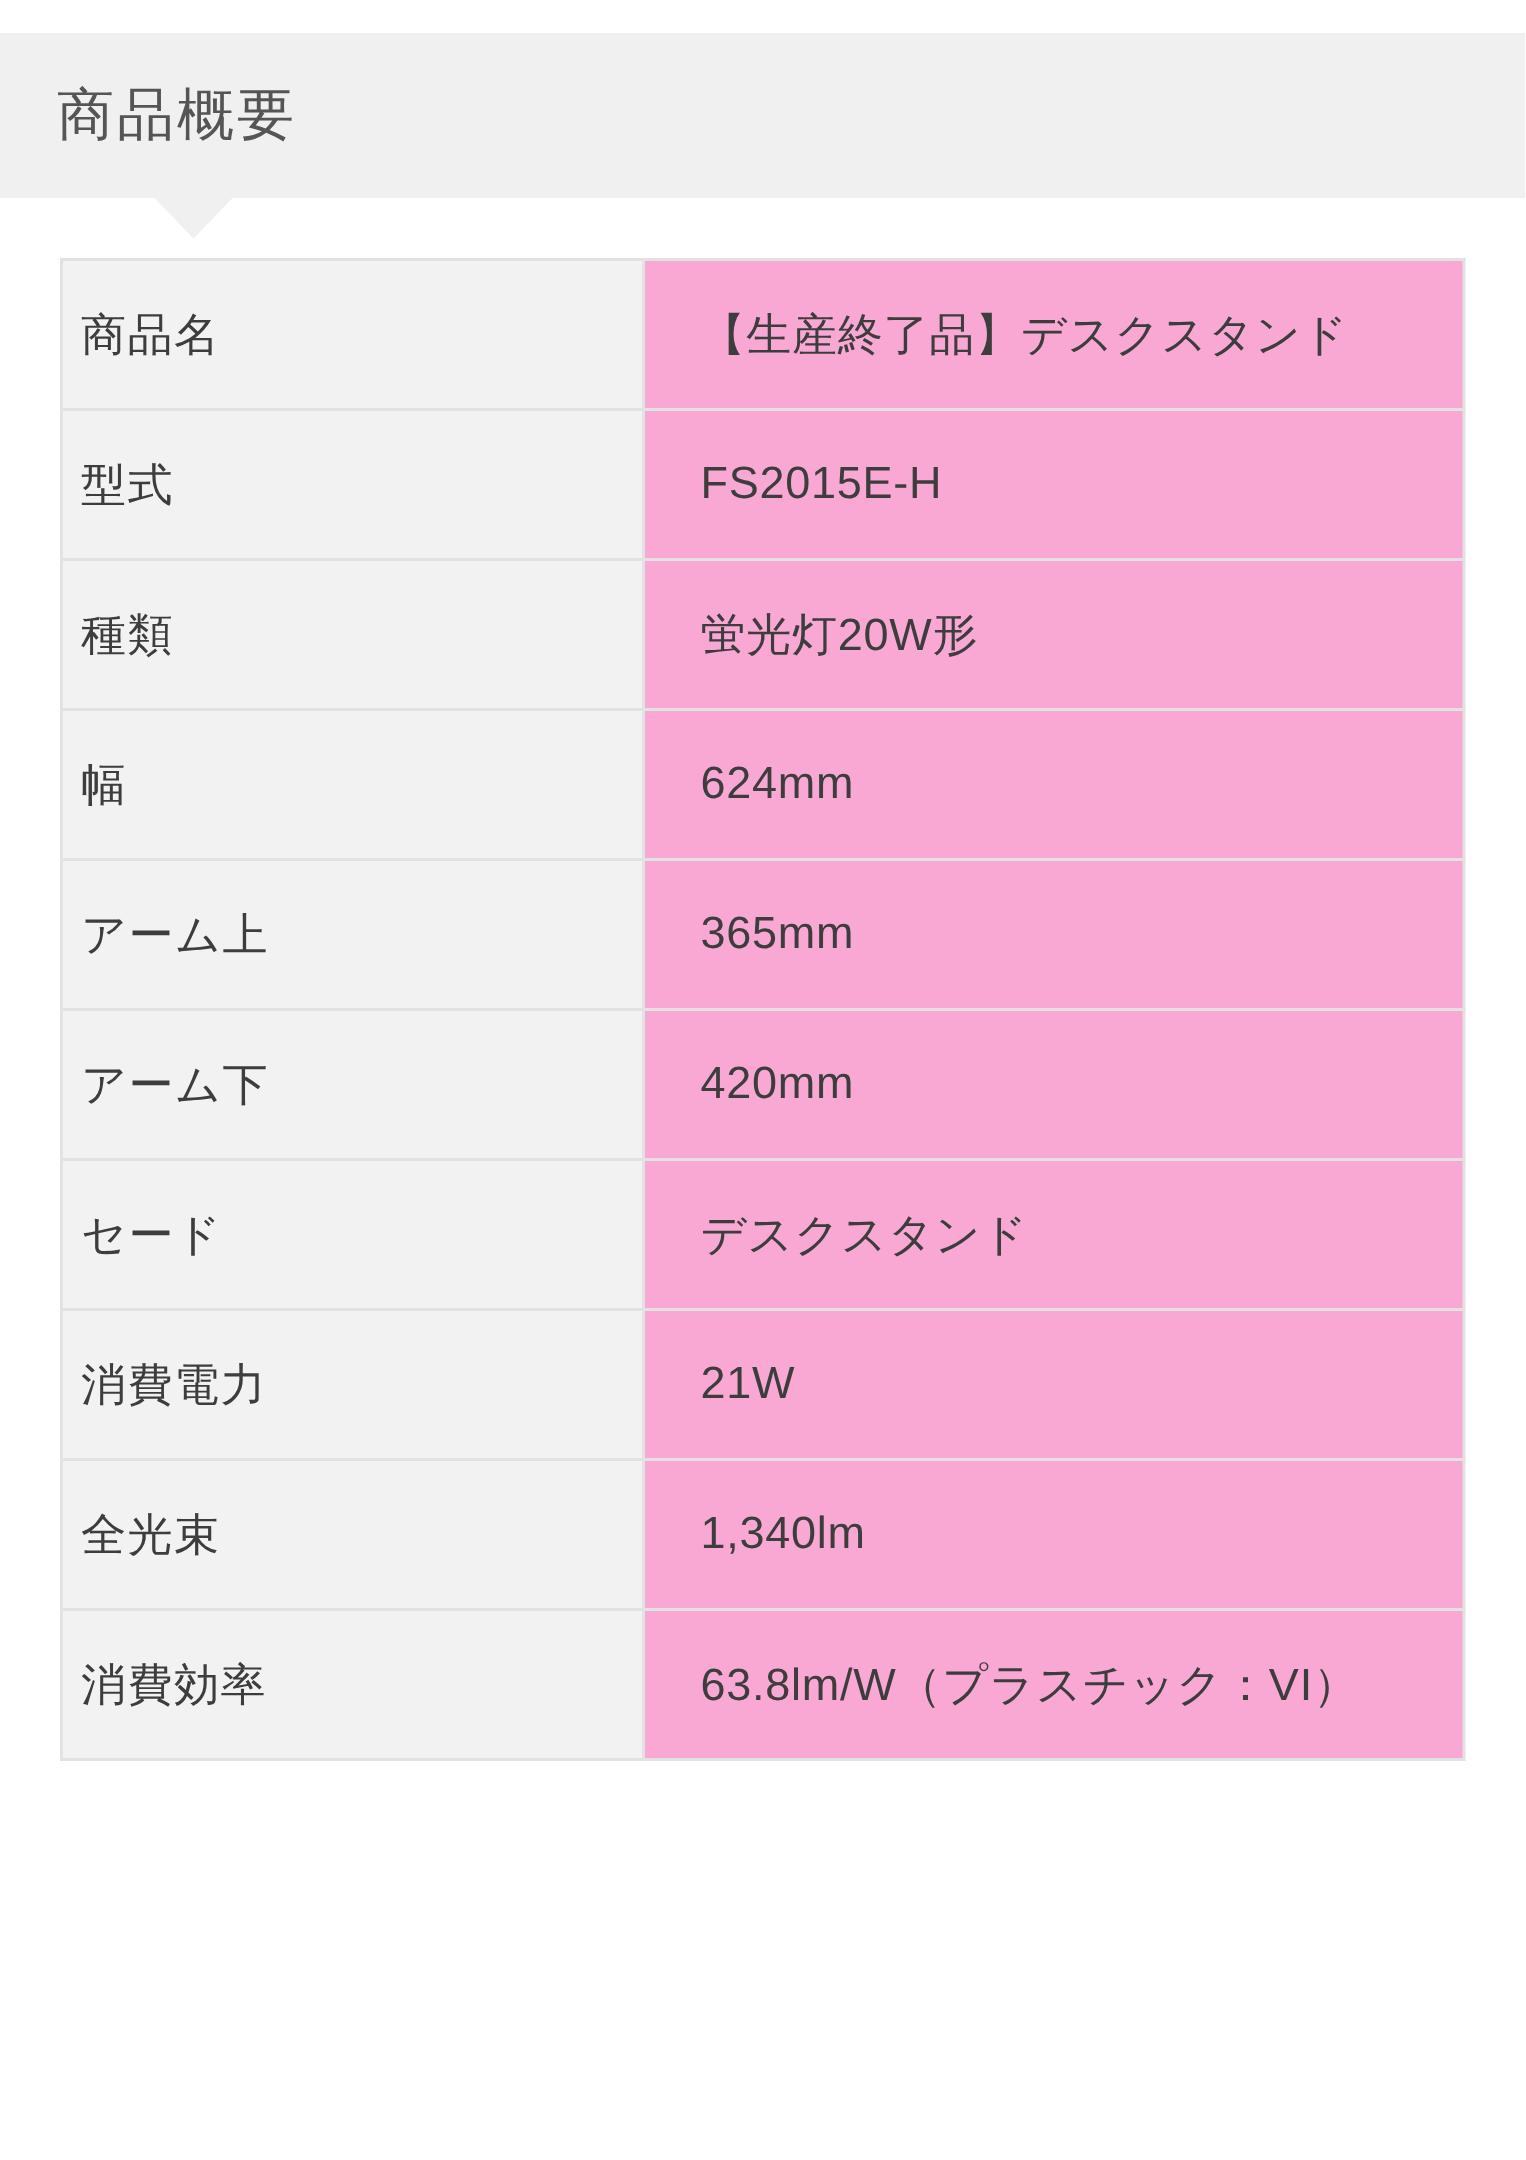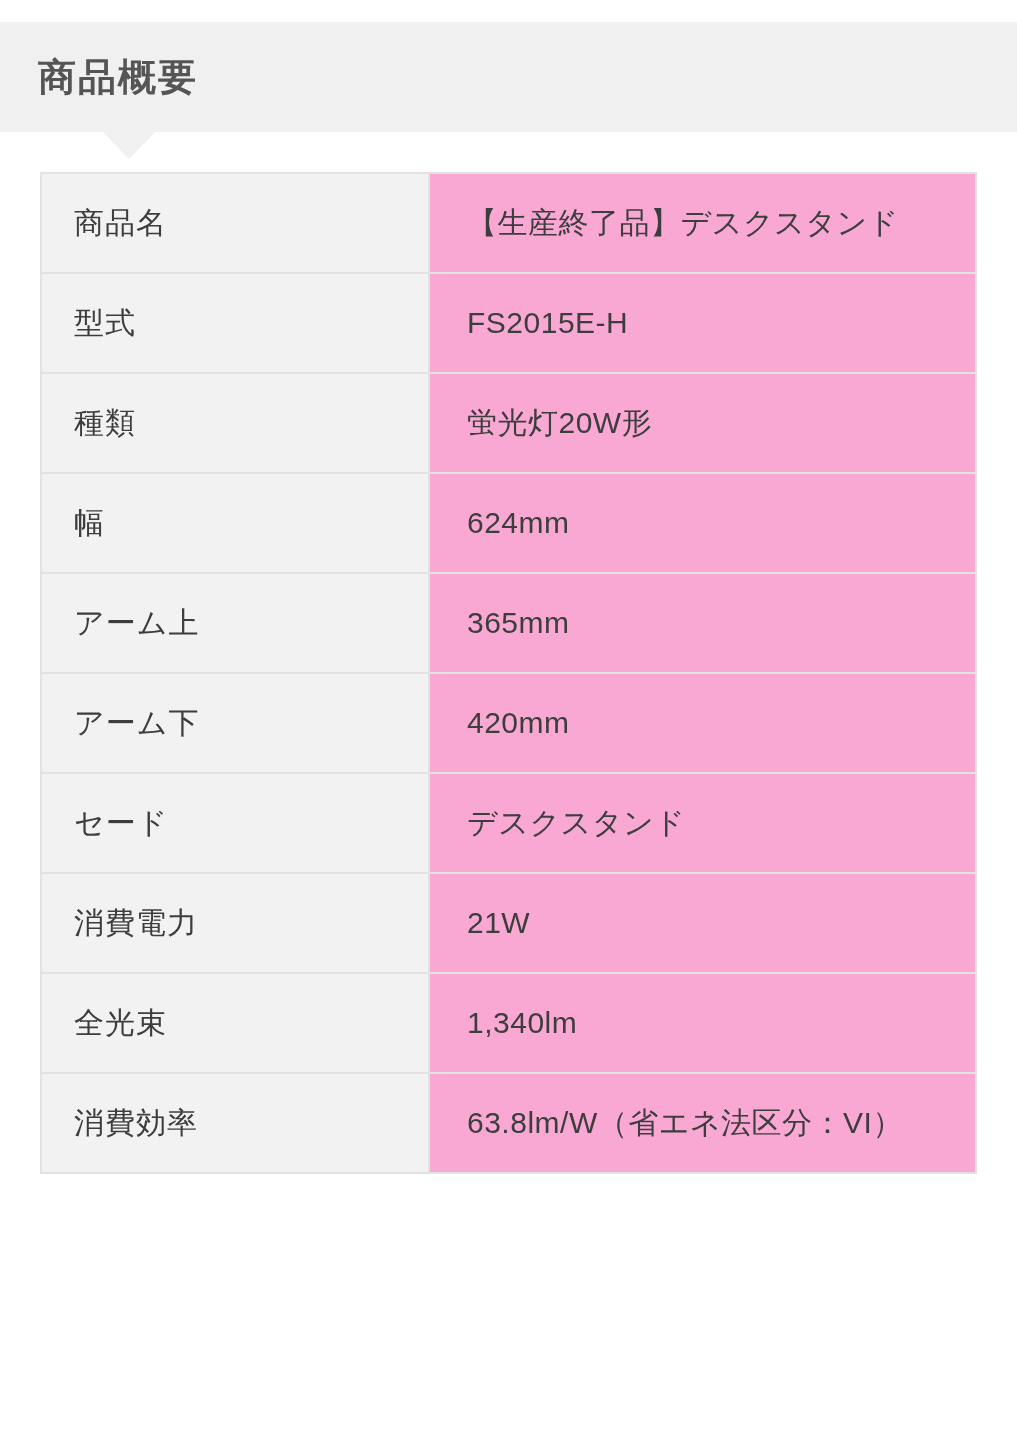--- a/index.html
+++ b/index.html
@@ -27,21 +27,21 @@
     margin-top: 22px;
     height: 110px;
     width: 100%;
     background: var(--header_bg);
     display: flex;
     align-items: center;
     padding-left: 38px;
   }
   .section-title {
     font-size: 38px;
-    font-weight: bold;
+    font-weight: normal;
     color: var(--title_color);
     letter-spacing: 2px;
     line-height: 1;
   }
   .pointer-arrow {
     width: 0;
     height: 0;
     margin-left: 103px;
     border-left: 26px solid transparent;
     border-right: 26px solid transparent;
@@ -58,21 +58,21 @@
     height: 100px;
     border: 2px solid var(--border_color);
     font-size: 30px;
     color: var(--text_color);
     vertical-align: middle;
     overflow: hidden;
     white-space: nowrap;
   }
   td.spec-label {
     background: var(--label_bg);
-    padding-left: 32px;
+    padding-left: 12px;
     letter-spacing: 1px;
     margin-top: 33px;
   }
   td.spec-value {
     background: #f9a8d4;
     padding-left: 37px;
     letter-spacing: 0.5px;
   }
 </style>
 </head>
@@ -134,18 +134,18 @@
       <td class="spec-value">21W</td>
     </tr>
 
     <tr>
       <td class="spec-label">全光束</td>
       <td class="spec-value">1,340lm</td>
     </tr>
 
     <tr>
       <td class="spec-label">消費効率</td>
-      <td class="spec-value">63.8lm/W（省エネ法区分：VI）</td>
+      <td class="spec-value">63.8lm/W（プラスチック：VI）</td>
     </tr>
   </tbody>
   </table>
 
 </div>
 
 </body></html>

